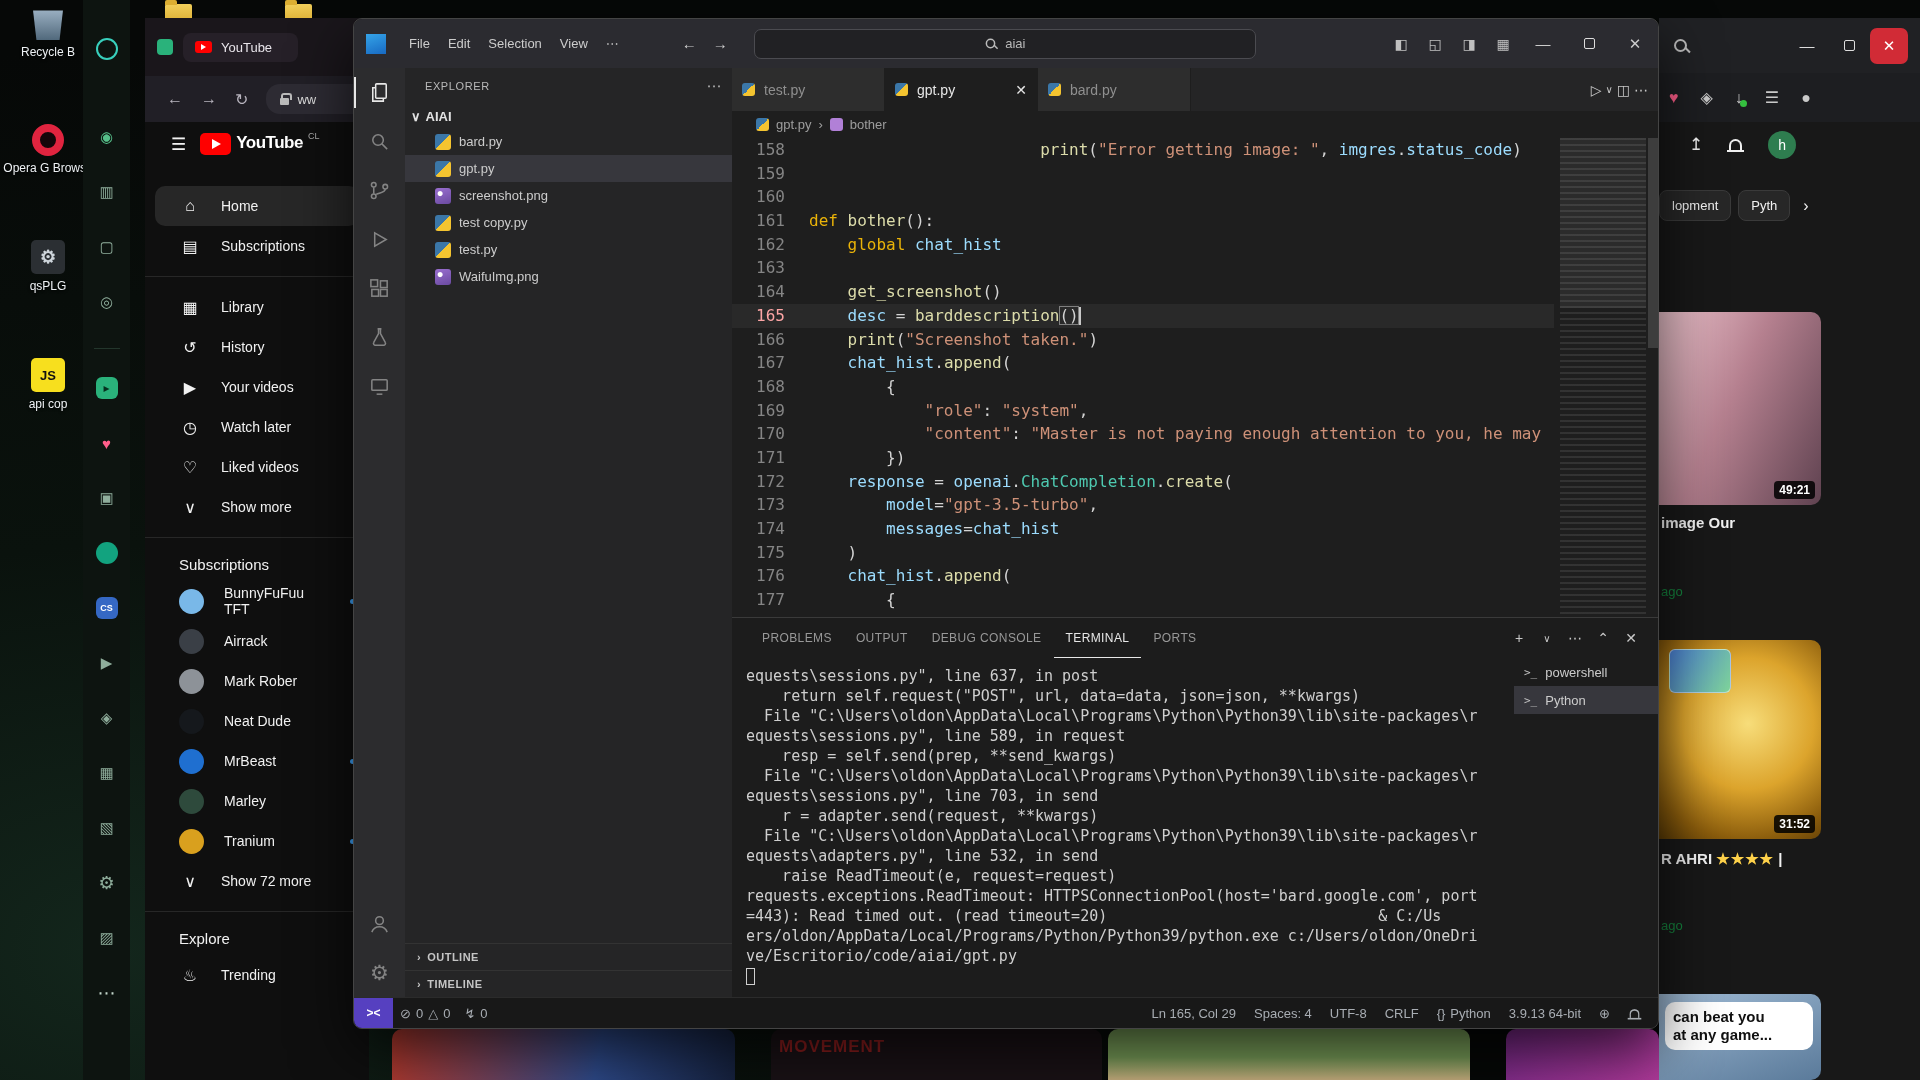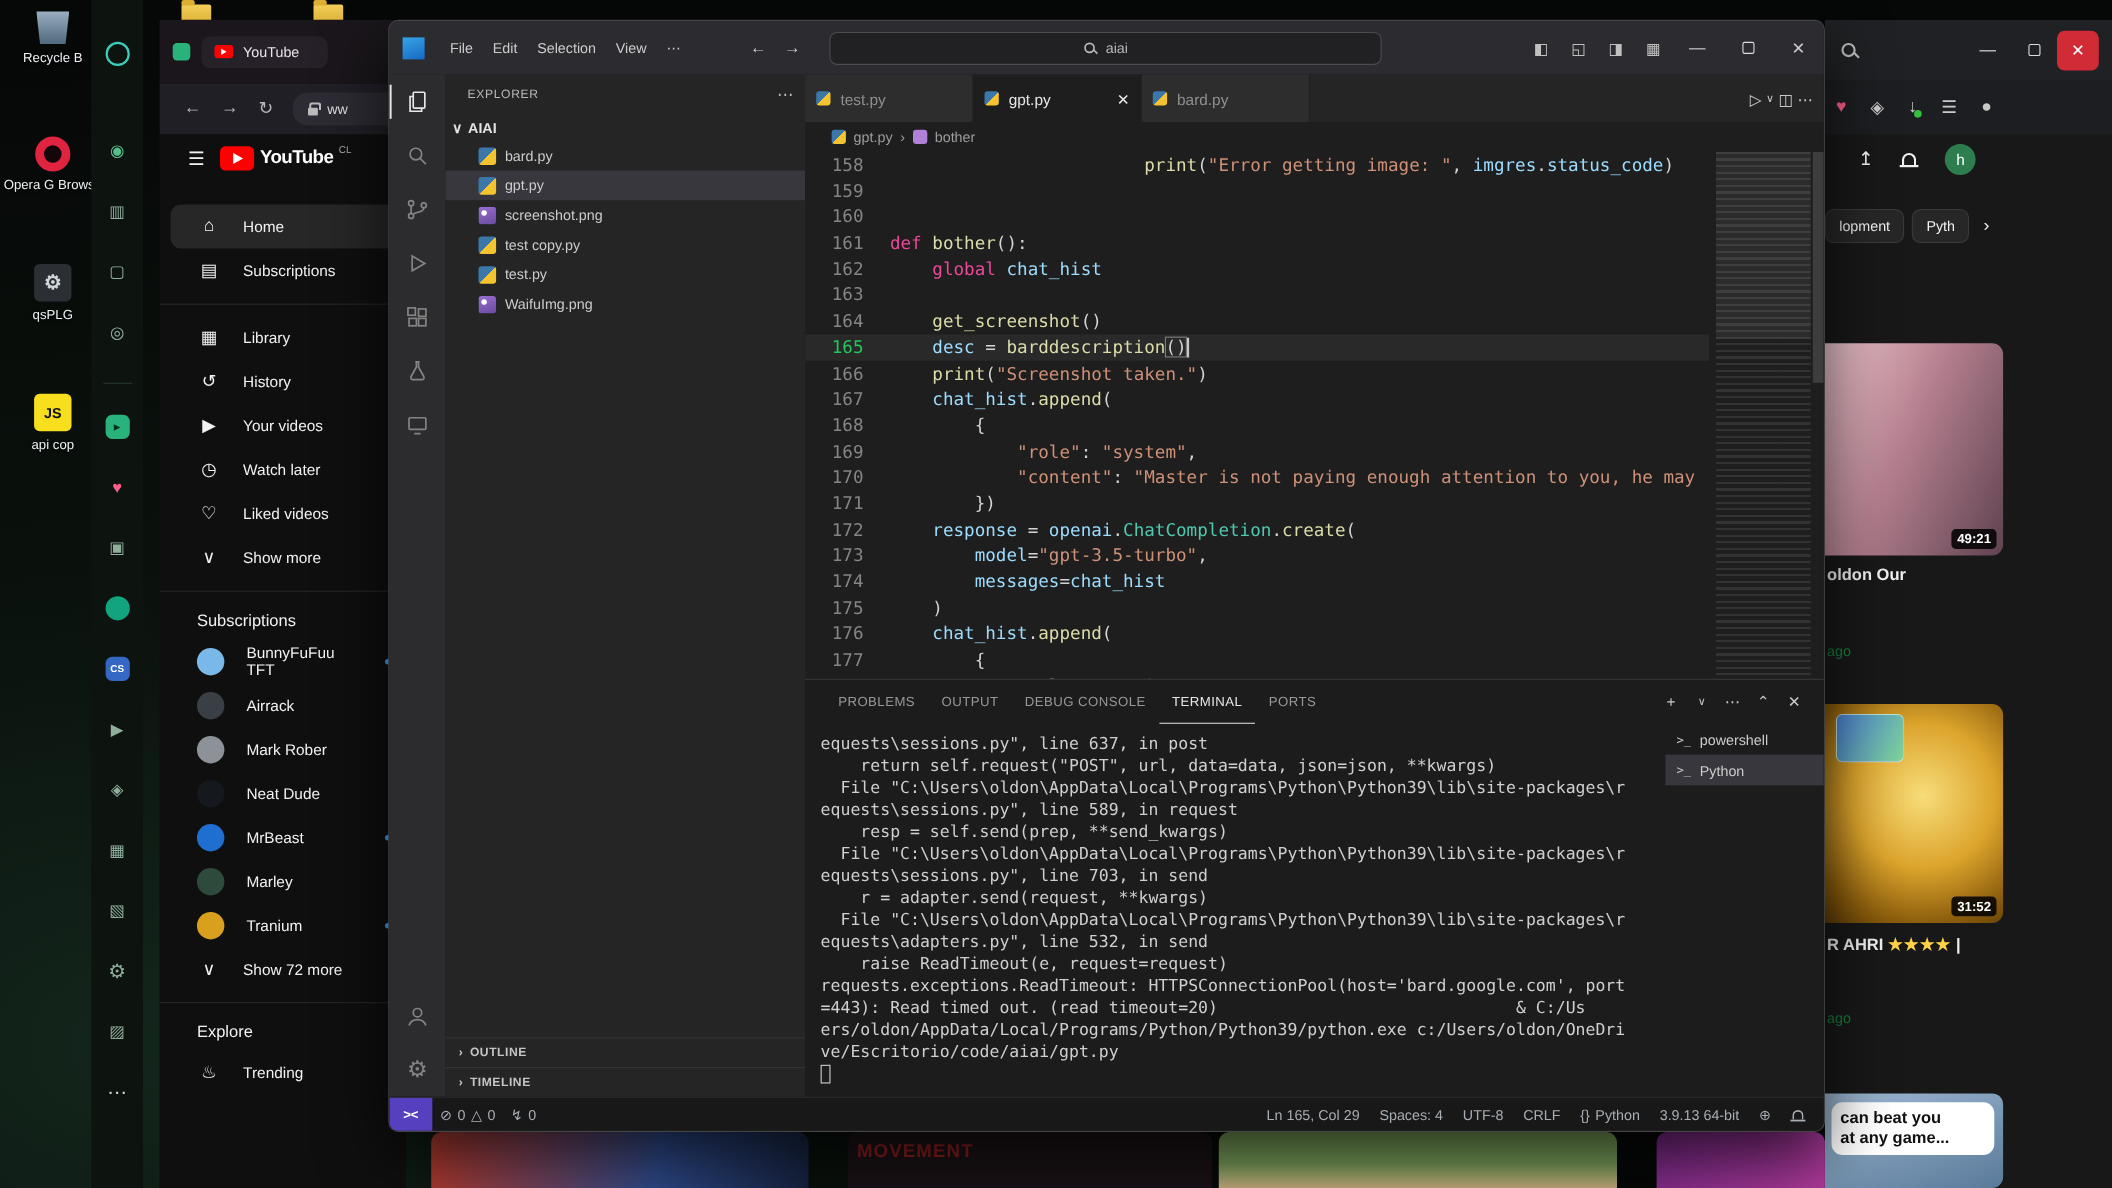--- a/index.html
+++ b/index.html
@@ -153,22 +153,22 @@
 .ed-tab:not(.active) .tab-close{visibility:hidden}
 .tabbar-right{margin-left:auto;display:flex;align-items:center;gap:4px;padding-right:10px;color:#c9c9c9}
 #vsc-crumbs{height:27px;display:flex;align-items:center;gap:7px;padding-left:24px;font-size:13px;color:#9d9d9d;flex:none}
 .crumb-sym{width:13px;height:13px;border-radius:3px;background:#b180d7;flex:none}
 .fi.sm{width:13px;height:13px}
 #vsc-code{flex:1;position:relative;overflow:hidden;font-family:"DejaVu Sans Mono",monospace;font-size:16px}
 #code-lines{position:absolute;inset:0 104px 0 0;overflow:hidden}
 .code-row{display:flex;height:23.7px;line-height:23.7px;white-space:pre}
 .code-row.cur{background:rgba(255,255,255,.05)}
 .line-num{width:77px;padding-right:24px;text-align:right;color:#858585;flex:none}
-.code-row.cur .line-num{color:#22c55e}
-.tok-kw{color:#ec4899}.tok-fn{color:#dcdcaa}.tok-var{color:#9cdcfe}.tok-str{color:#ce9178}.tok-cls{color:#4ec9b0}.tok-pl{color:#d4d4d4}
+.code-row.cur .line-num{color:#fca5a5}
+.tok-kw{color:#eab308}.tok-fn{color:#dcdcaa}.tok-var{color:#9cdcfe}.tok-str{color:#ce9178}.tok-cls{color:#4ec9b0}.tok-pl{color:#d4d4d4}
 .tok-box{color:#d4d4d4;outline:1px solid #7f7f7f;outline-offset:-1px}
 .cursor{display:inline-block;width:2px;height:18px;background:#c8c8c8;vertical-align:text-bottom}
 #minimap{position:absolute;right:12px;top:0;width:86px;bottom:0;background:repeating-linear-gradient(to bottom,rgba(190,190,190,.16) 0 2px,transparent 2px 6px);opacity:.8}
 #mm-slider{position:absolute;right:12px;top:0;width:86px;height:170px;background:rgba(255,255,255,.06)}
 #ed-scroll{position:absolute;right:0;top:0;width:10px;height:210px;background:rgba(121,121,121,.35)}
 #vsc-panel{height:380px;flex:none;border-top:1px solid #3a3a3a;display:flex;flex-direction:column;background:#1c1c1c}
 #panel-hdr{height:40px;display:flex;align-items:center;padding-left:18px;flex:none}
 .p-tab{padding:0 12px;height:40px;display:flex;align-items:center;font-size:12px;letter-spacing:.4px;color:#989898}
 .p-tab.active{color:#e7e7e7;box-shadow:inset 0 -1px #e7e7e7}
 .panel-icons{margin-left:auto;display:flex;align-items:center;gap:2px;padding-right:14px;color:#c9c9c9}
@@ -405,21 +405,21 @@
     </div>
     <div id="rb-chips">
       <span class="chip">lopment</span>
       <span class="chip">Pyth</span>
       <span style="color:#f1f1f1;font-size:16px;margin-left:6px">›</span>
     </div>
 
     <div class="thumb" style="top:294px;height:193px;background:linear-gradient(115deg,#efc6cf 0%,#b5808f 45%,#5f4250 100%)">
       <span class="dur">49:21</span>
     </div>
-    <div class="vtitle" style="top:496px">oldon Our</div>
+    <div class="vtitle" style="top:496px">image Our</div>
     <div class="vage" style="top:566px">ago</div>
 
     <div class="thumb" style="top:622px;height:199px;background:radial-gradient(circle at 55% 42%,#f7dd7a 0%,#dca42c 45%,#8a5c0c 80%,#5a3b06 100%)">
       <span class="pip"></span>
       <span class="dur">31:52</span>
     </div>
     <div class="vtitle" style="top:832px">
       <span>R AHRI</span>
       <span class="stars">★★★★</span>
       <span>|</span>

